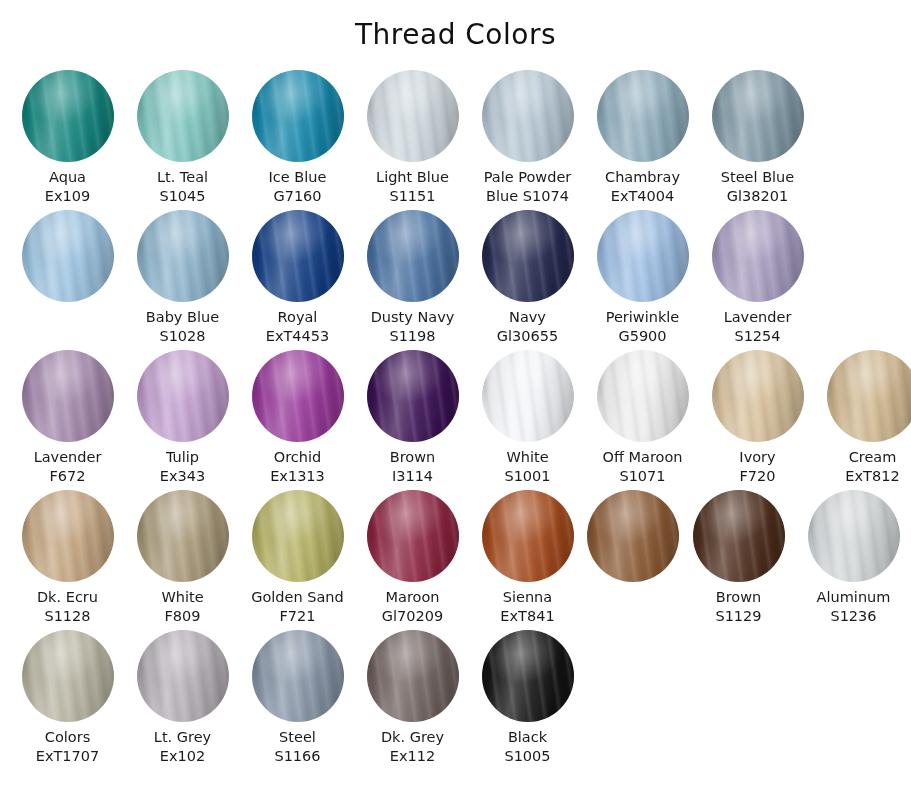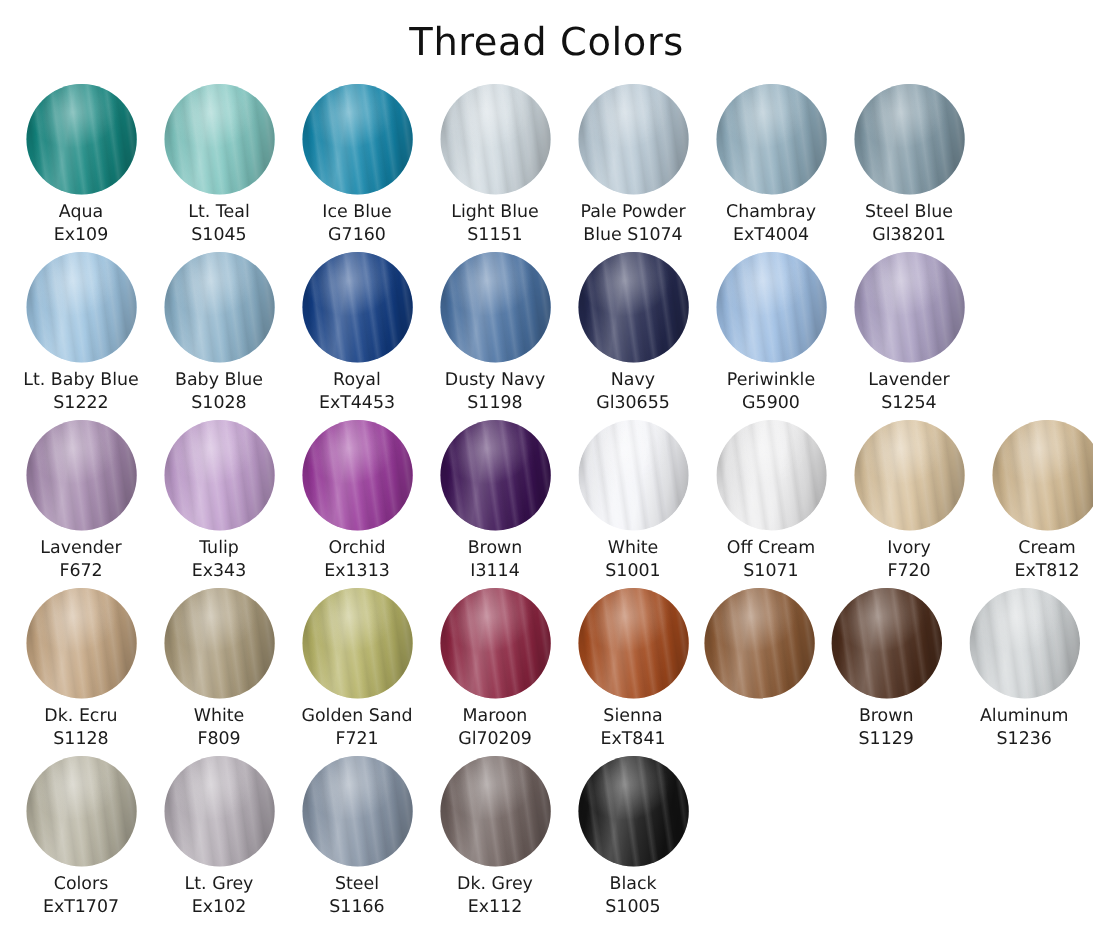--- a/index.html
+++ b/index.html
@@ -17,21 +17,21 @@
   }
   .page {
     position: relative;
     width: 911px;
     height: 787px;
     box-sizing: border-box;
   }
   .page-title {
     text-align: center;
     font-family: "DejaVu Sans", sans-serif;
-    font-size: 32px;
+    font-size: 28px;
     font-weight: 400;
     letter-spacing: 0.5px;
     color: #111111;
     margin: 0;
     padding-top: 12px;
     height: 58px;
     line-height: 46px;
   }
   .grid {
     padding: 0 10px;
@@ -189,24 +189,20 @@
             <span class="name">Steel Blue</span>
             <span class="code">Gl38201</span>
           </div>
         </div>
       </div>
       <div class="row">
         <div class="cell">
           <div class="spool-wrap">
             <div class="spool" style="background: rgb(156, 195, 224);"></div>
           </div>
-          <div class="label">
-            <span class="name">Lt. Baby Blue</span>
-            <span class="code">S1222</span>
-          </div>
         </div>
         <div class="cell">
           <div class="spool-wrap">
             <div class="spool" style="background: rgb(139, 178, 202);"></div>
           </div>
           <div class="label">
             <span class="name">Baby Blue</span>
             <span class="code">S1028</span>
           </div>
         </div>
@@ -300,21 +296,21 @@
           <div class="label">
             <span class="name">White</span>
             <span class="code">S1001</span>
           </div>
         </div>
         <div class="cell">
           <div class="spool-wrap">
             <div class="spool" style="background: rgb(237, 237, 238);"></div>
           </div>
           <div class="label">
-            <span class="name">Off Cream</span>
+            <span class="name">Off Maroon</span>
             <span class="code">S1071</span>
           </div>
         </div>
         <div class="cell">
           <div class="spool-wrap">
             <div class="spool" style="background: rgb(215, 192, 155);"></div>
           </div>
           <div class="label">
             <span class="name">Ivory</span>
             <span class="code">F720</span>

